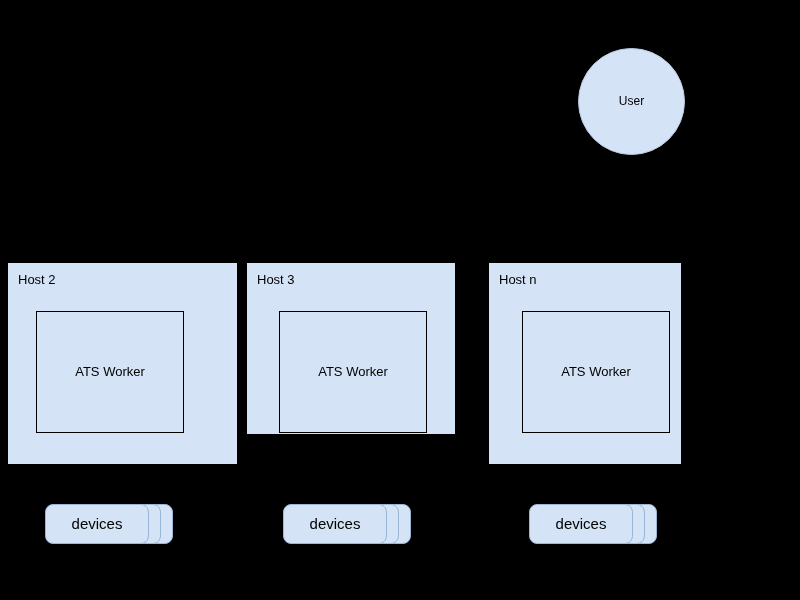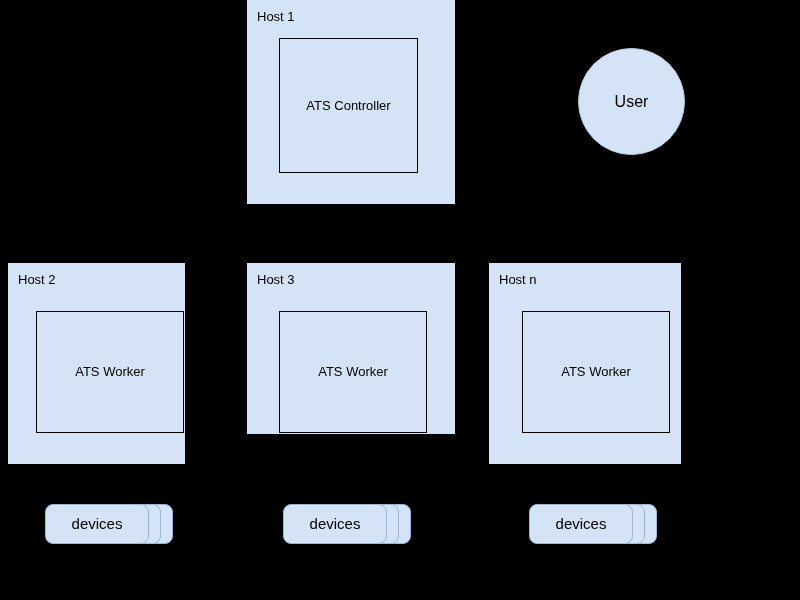--- a/index.html
+++ b/index.html
@@ -56,21 +56,21 @@
     position: absolute;
     background: #d4e3f5;
     border: 1px solid #b9cde2;
     border-radius: 50%;
     box-sizing: border-box;
     display: flex;
     align-items: center;
     justify-content: center;
   }
   .actor-label {
-    font-size: 16px;
+    font-size: 12px;
     line-height: 19px;
     color: #000000;
     white-space: nowrap;
   }
 
   
   .device-stack {
     position: absolute;
     width: 128px;
     height: 50px;
@@ -99,32 +99,26 @@
     line-height: 18px;
     color: #000000;
     white-space: nowrap;
   }
 </style>
 </head>
 <body>
 
 <div id="canvas">
 
-  <div class="host-box" style="left:247px; top:0px; width:208px; height:204px;">
-    <div class="host-label">Host 1</div>
-    <div class="service-box" style="left:32px; top:38px; width:139px; height:135px;">
-      <span class="service-label">ATS Controller</span>
-    </div>
-  </div>
 
   <div class="actor-circle" style="left:578px; top:48px; width:107px; height:107px;">
     <span class="actor-label">User</span>
   </div>
 
-  <div class="host-box" style="left:8px; top:263px; width:177px; height:201px;">
+  <div class="host-box" style="left:8px; top:263px; width:229px; height:201px;">
     <div class="host-label">Host 2</div>
     <div class="service-box" style="left:28px; top:48px; width:148px; height:122px;">
       <span class="service-label">ATS Worker</span>
     </div>
   </div>
 
   <div class="host-box" style="left:247px; top:263px; width:208px; height:171px;">
     <div class="host-label">Host 3</div>
     <div class="service-box" style="left:32px; top:48px; width:148px; height:122px;">
       <span class="service-label">ATS Worker</span>

